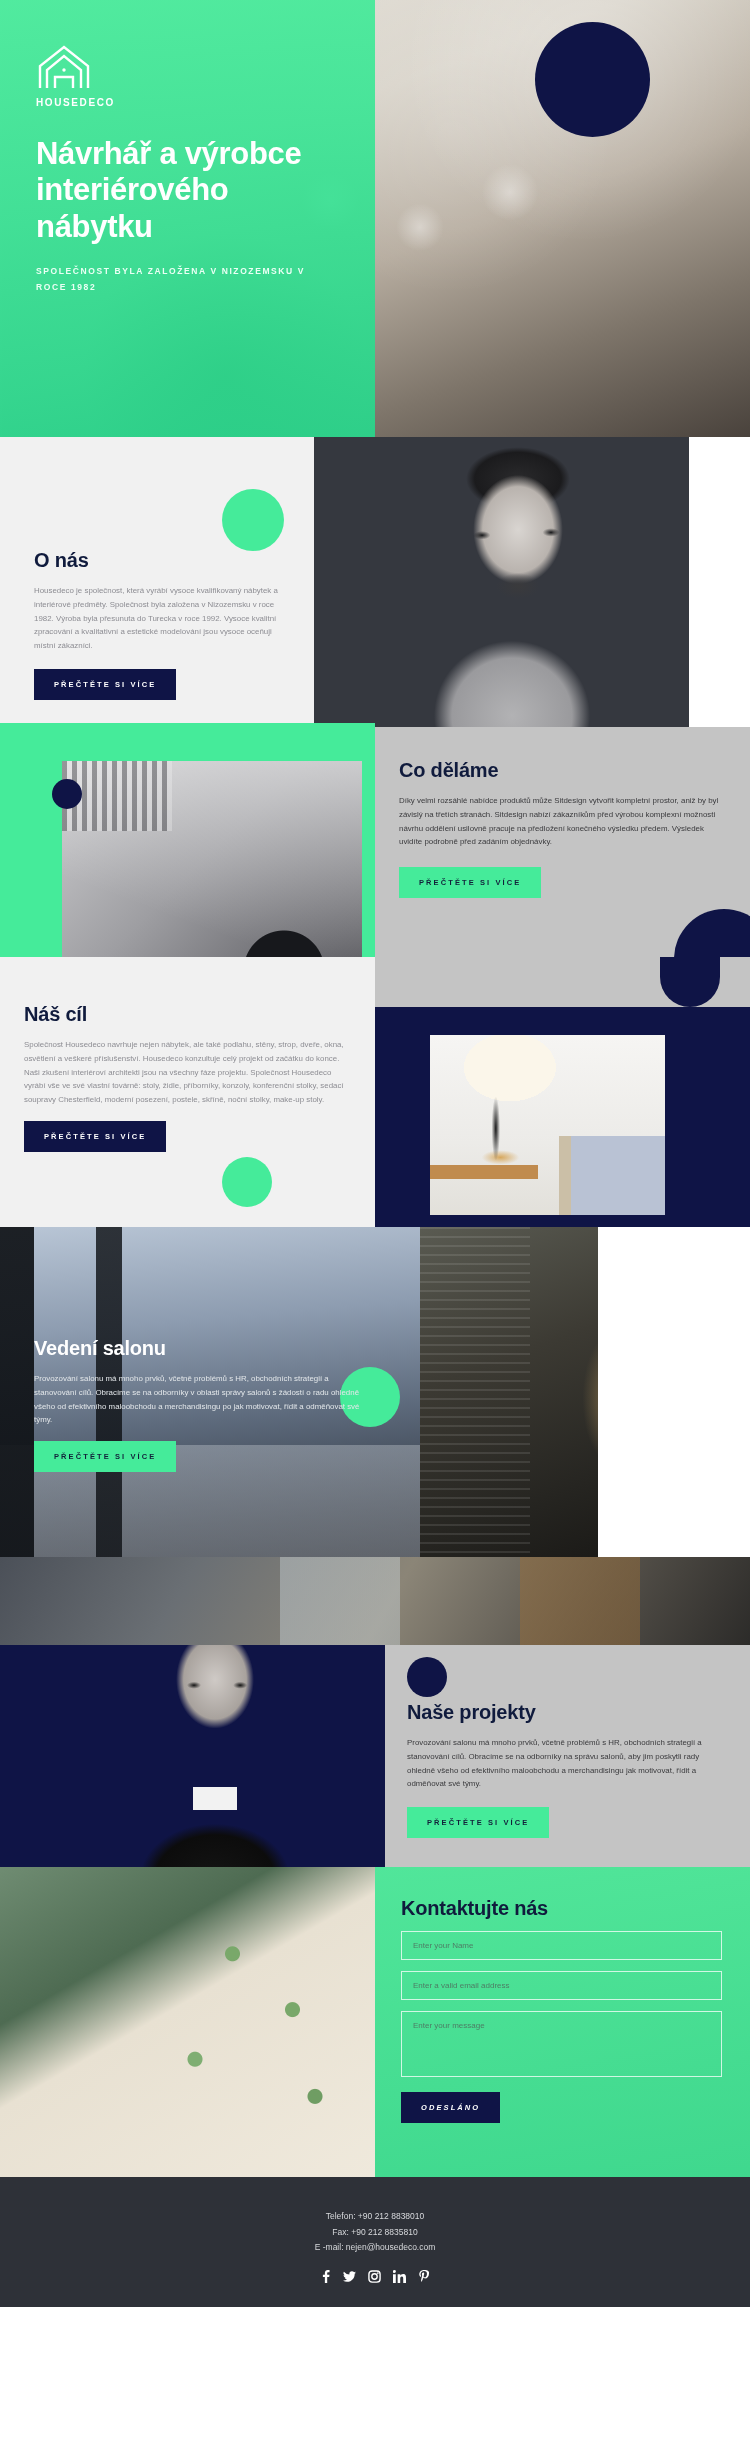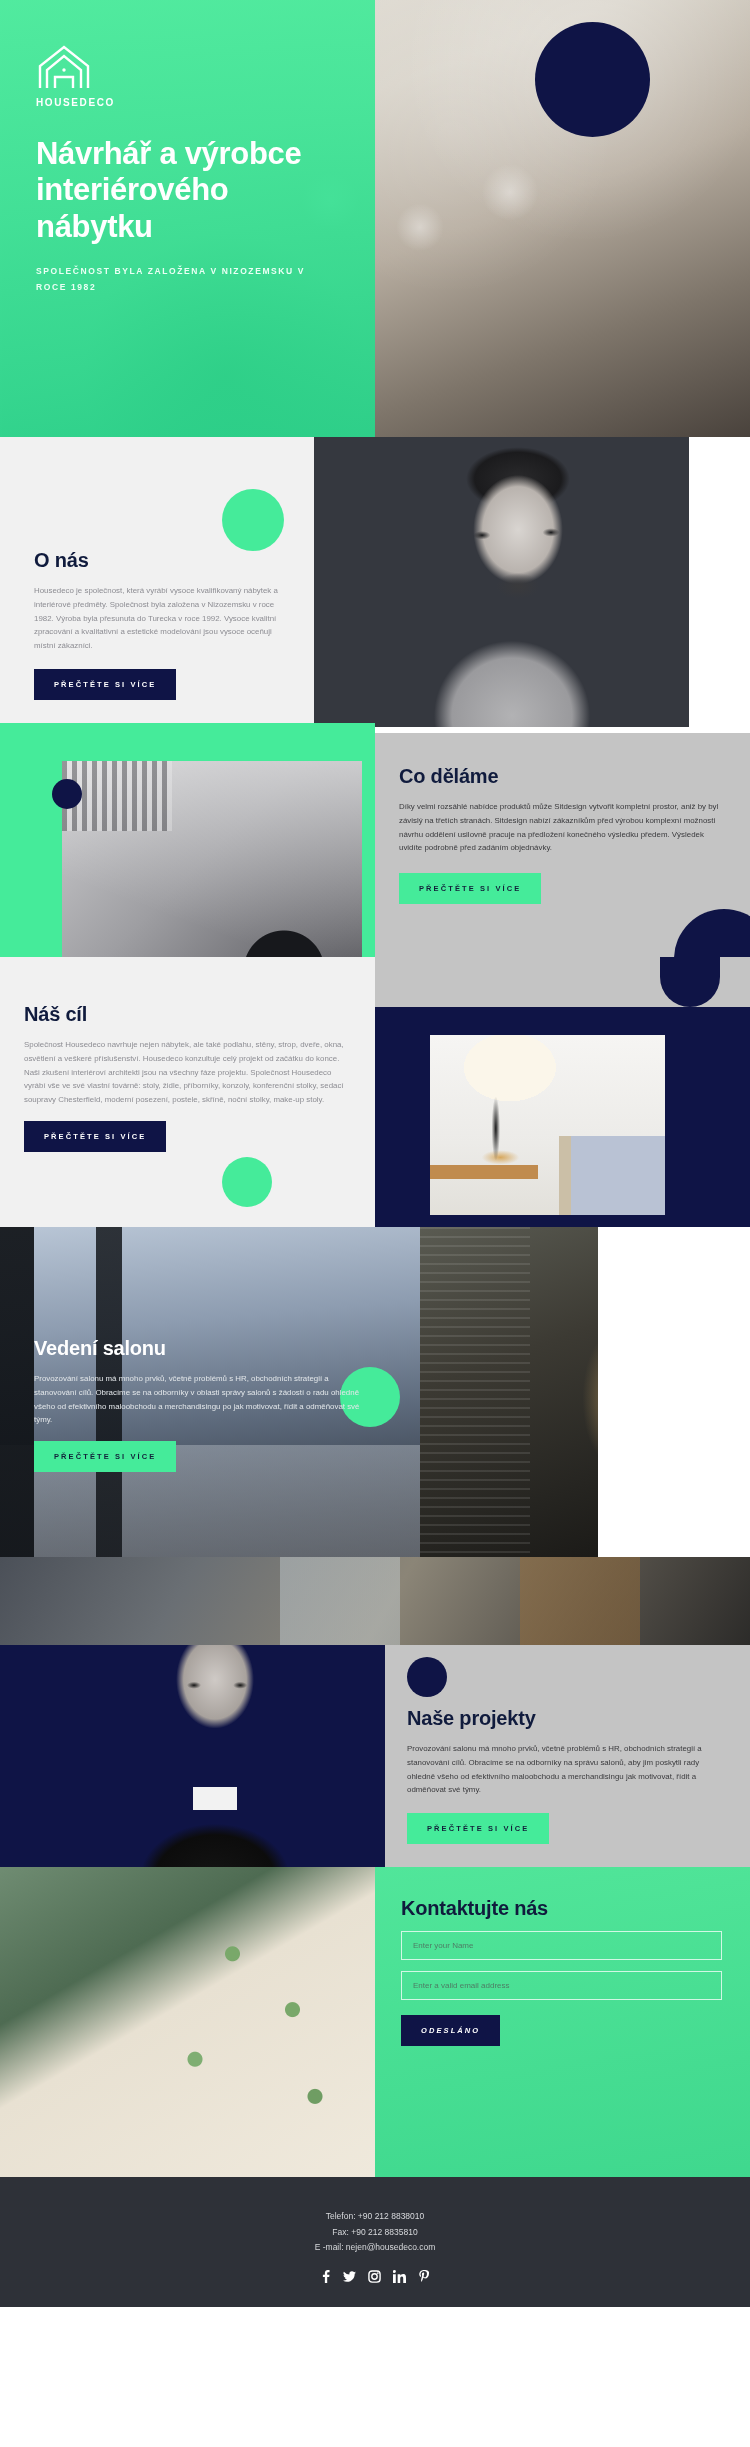--- a/index.html
+++ b/index.html
@@ -94,21 +94,21 @@
       linear-gradient(135deg,#cfcfd1 0%,#9e9ea2 40%,#6e6e73 70%,#3d3d42 100%);
   }
   .wwd-img:after{
     content:""; position:absolute; inset:0;
     background:
       repeating-linear-gradient(90deg, rgba(20,20,25,.35) 0 5px, rgba(255,255,255,.25) 5px 10px) top left / 110px 70px no-repeat,
       radial-gradient(circle at 74% 70%, #17181c 0 40px, rgba(0,0,0,0) 41px),
       linear-gradient(200deg, rgba(255,255,255,.55), rgba(255,255,255,0) 55%);
   }
   .wwd-left .circle { left: 52px; top: 52px; width: 30px; height: 30px; background: #0f1446; z-index: 3; }
-  .wwd-right { width: 375px; background: #c4c4c4; position: relative; padding: 32px 30px 0 24px; overflow: hidden; margin-top: 6px; }
+  .wwd-right { width: 375px; background: #c4c4c4; position: relative; padding: 32px 30px 0 24px; overflow: hidden; }
   .wwd-right .sec-body { color: #3a3a3d; max-width: 330px; }
   .wwd-right .btn { margin-top: 18px; }
   .wwd-right .circle { right: -24px; bottom: -52px; width: 100px; height: 100px; background: #0f1446; }
 
   
   .goal { position: relative; width: 750px; height: 270px; }
   .goal-bg-top { position: absolute; left: 0; top: 0; width: 750px; height: 50px; background: #c4c4c4; }
   .goal-left { position: absolute; left: 0; top: 0; width: 375px; height: 270px; background: #f1f1f1; padding: 46px 30px 0 24px; }
   .goal-left .sec-body { max-width: 325px; }
   .goal-left .btn { margin-top: 14px; }
@@ -175,21 +175,21 @@
   }
   .portrait-s:after{
     content:""; position:absolute; inset:0;
     background:
       radial-gradient(ellipse 10px 5px at 40% 36%, #141414, rgba(0,0,0,0) 70%),
       radial-gradient(ellipse 10px 5px at 62% 36%, #141414, rgba(0,0,0,0) 70%),
       linear-gradient(180deg, rgba(0,0,0,0) 0 72%, #f2f2f2 72% 80%, rgba(0,0,0,0) 80%) left 50% top/44px 100% no-repeat;
   }
   .proj-right { position: absolute; left: 385px; top: 88px; width: 365px; height: 222px; background: #c4c4c4; padding: 0 28px 0 22px; }
   .proj-right .circle { left: 22px; top: 12px; width: 40px; height: 40px; background: #0f1446; position: absolute; }
-  .proj-copy { position: absolute; left: 22px; right: 28px; top: 62px; }
+  .proj-copy { position: absolute; left: 22px; right: 28px; top: 56px; }
   .proj-right .sec-body { color: #3a3a3d; }
   .proj-right .btn { margin-top: 16px; }
 
   
   .contact { position: relative; width: 750px; height: 310px; overflow: hidden; }
   .contact-photo-l {
     position: absolute; left: 0; top: 0; width: 375px; height: 310px;
     background: linear-gradient(150deg,#6f8c72 0%,#4e6b52 30%,#e8e1d2 46%,#efe9dc 100%);
   }
   .contact-photo-l:after{
@@ -319,20 +319,21 @@
 </section>
 
 <section class="contact">
   <div class="contact-photo-l"></div>
   <div class="contact-photo-r"></div>
   <div class="contact-green-overlay"></div>
   <div class="contact-inner">
     <h2 class="sec-title">Kontaktujte nás</h2>
     <input class="c-field" type="text" placeholder="Enter your Name" style="">
     <input class="c-field" type="email" placeholder="Enter a valid email address" style="">
+    <textarea class="c-field" placeholder="Enter your message" style=""></textarea>
     <button class="btn btn-dark">ODESLÁNO</button>
   </div>
 </section>
 
 <footer class="footer">
   <div class="footer-line">Telefon: +90 212 8838010</div>
   <div class="footer-line">Fax: +90 212 8835810</div>
   <div class="footer-line">E -mail: nejen@housedeco.com</div>
   <div class="socials">
     <span>

